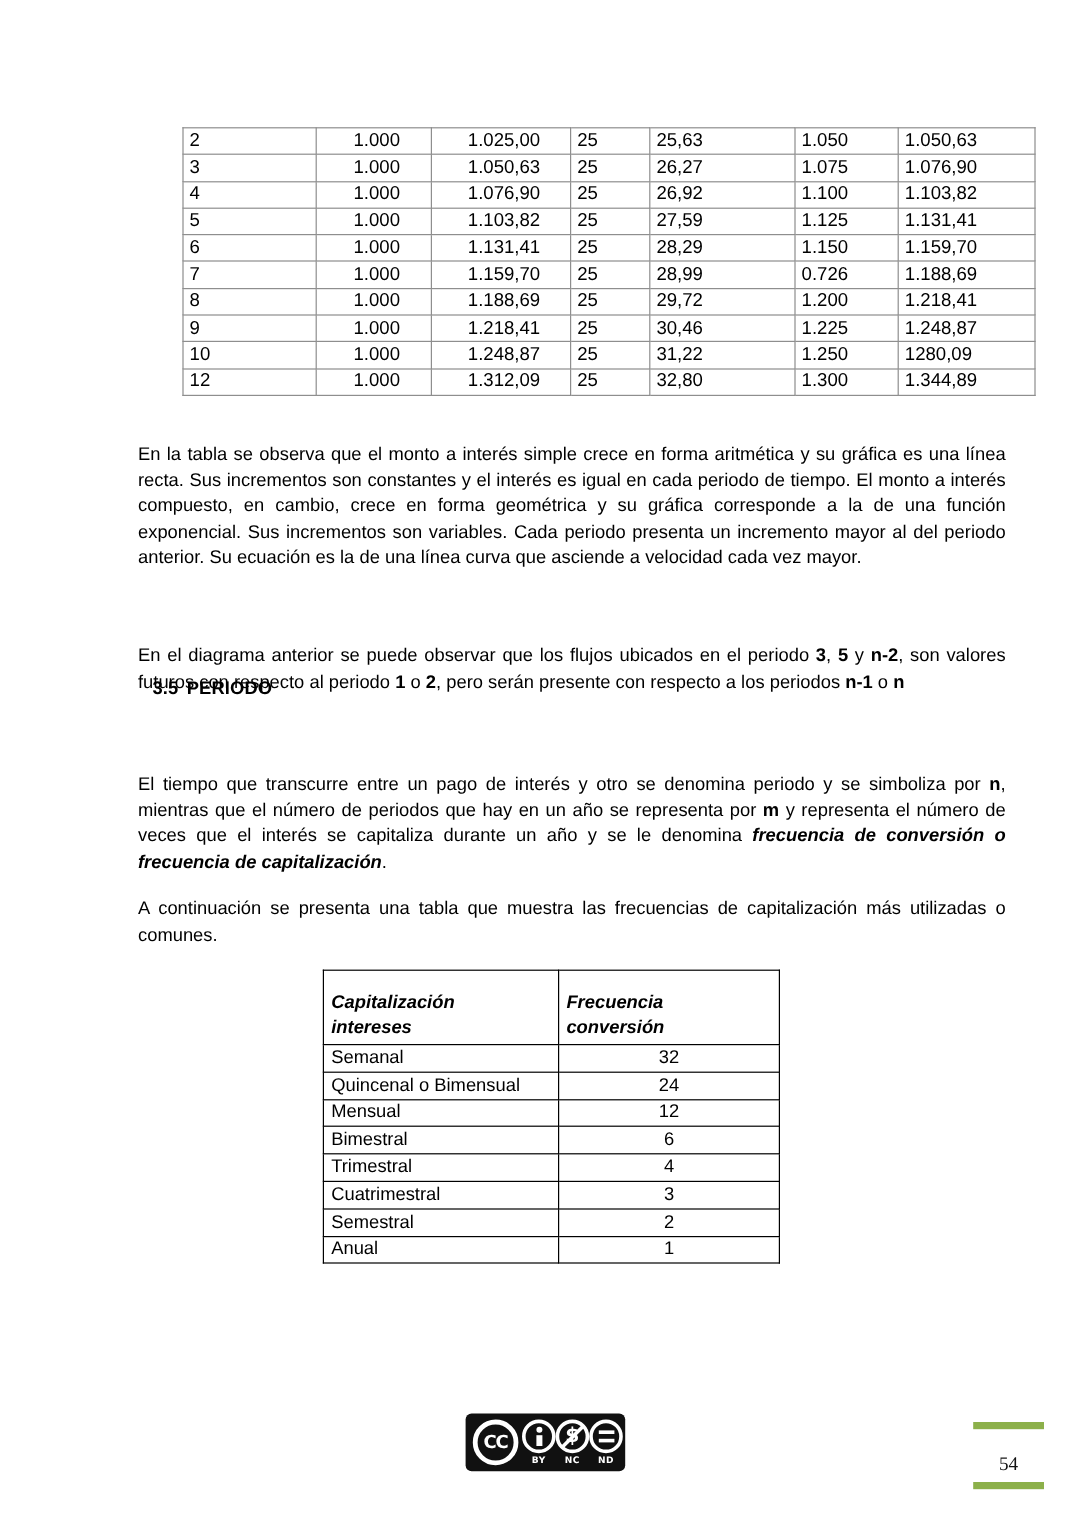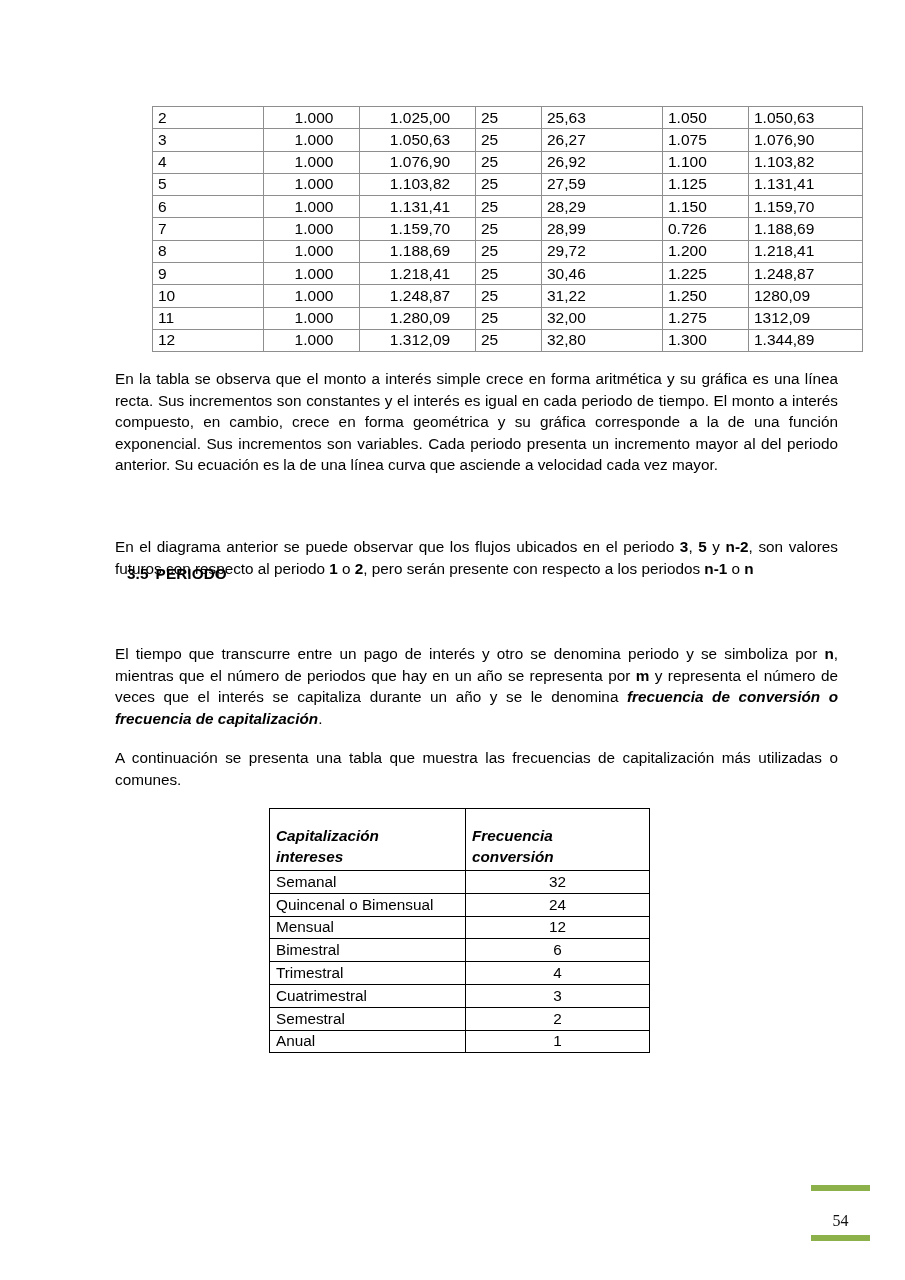--- a/index.html
+++ b/index.html
@@ -309,29 +309,20 @@
       <tr>
         <td class="c0">10</td>
         <td class="c1">1.000</td>
         <td class="c2">1.248,87</td>
         <td class="c3">25</td>
         <td class="c4">31,22</td>
         <td class="c5">1.250</td>
         <td class="c6">1280,09</td>
       </tr>
       <tr>
-        <td class="c0">11</td>
-        <td class="c1">1.000</td>
-        <td class="c2">1.280,09</td>
-        <td class="c3">25</td>
-        <td class="c4">32,00</td>
-        <td class="c5">1.275</td>
-        <td class="c6">1312,09</td>
-      </tr>
-      <tr>
         <td class="c0">12</td>
         <td class="c1">1.000</td>
         <td class="c2">1.312,09</td>
         <td class="c3">25</td>
         <td class="c4">32,80</td>
         <td class="c5">1.300</td>
         <td class="c6">1.344,89</td>
       </tr>
     </tbody>
   </table>
@@ -381,20 +372,43 @@
         <td class="v">2</td>
       </tr>
       <tr>
         <td class="k">Anual</td>
         <td class="v">1</td>
       </tr>
     </tbody>
   </table>
 
 
+  <div class="cc-badge">
+    <div class="cc-main">CC</div>
+    <div class="cc-item">
+      <div class="cc-circ">
+        <span class="gl-person-head"></span>
+        <span class="gl-person-body"></span>
+      </div>
+      <div class="cc-lbl">BY</div>
+    </div>
+    <div class="cc-item">
+      <div class="cc-circ">
+        <span class="gl-dollar">$</span>
+        <span class="gl-slash"></span>
+      </div>
+      <div class="cc-lbl">NC</div>
+    </div>
+    <div class="cc-item">
+      <div class="cc-circ">
+        <span class="gl-equal"></span>
+      </div>
+      <div class="cc-lbl">ND</div>
+    </div>
+  </div>
 
   <div class="page-number">
     <div class="bar"></div>
     <div class="num">54</div>
     <div class="bar"></div>
   </div>
 
 </div>
 
 </body></html>

